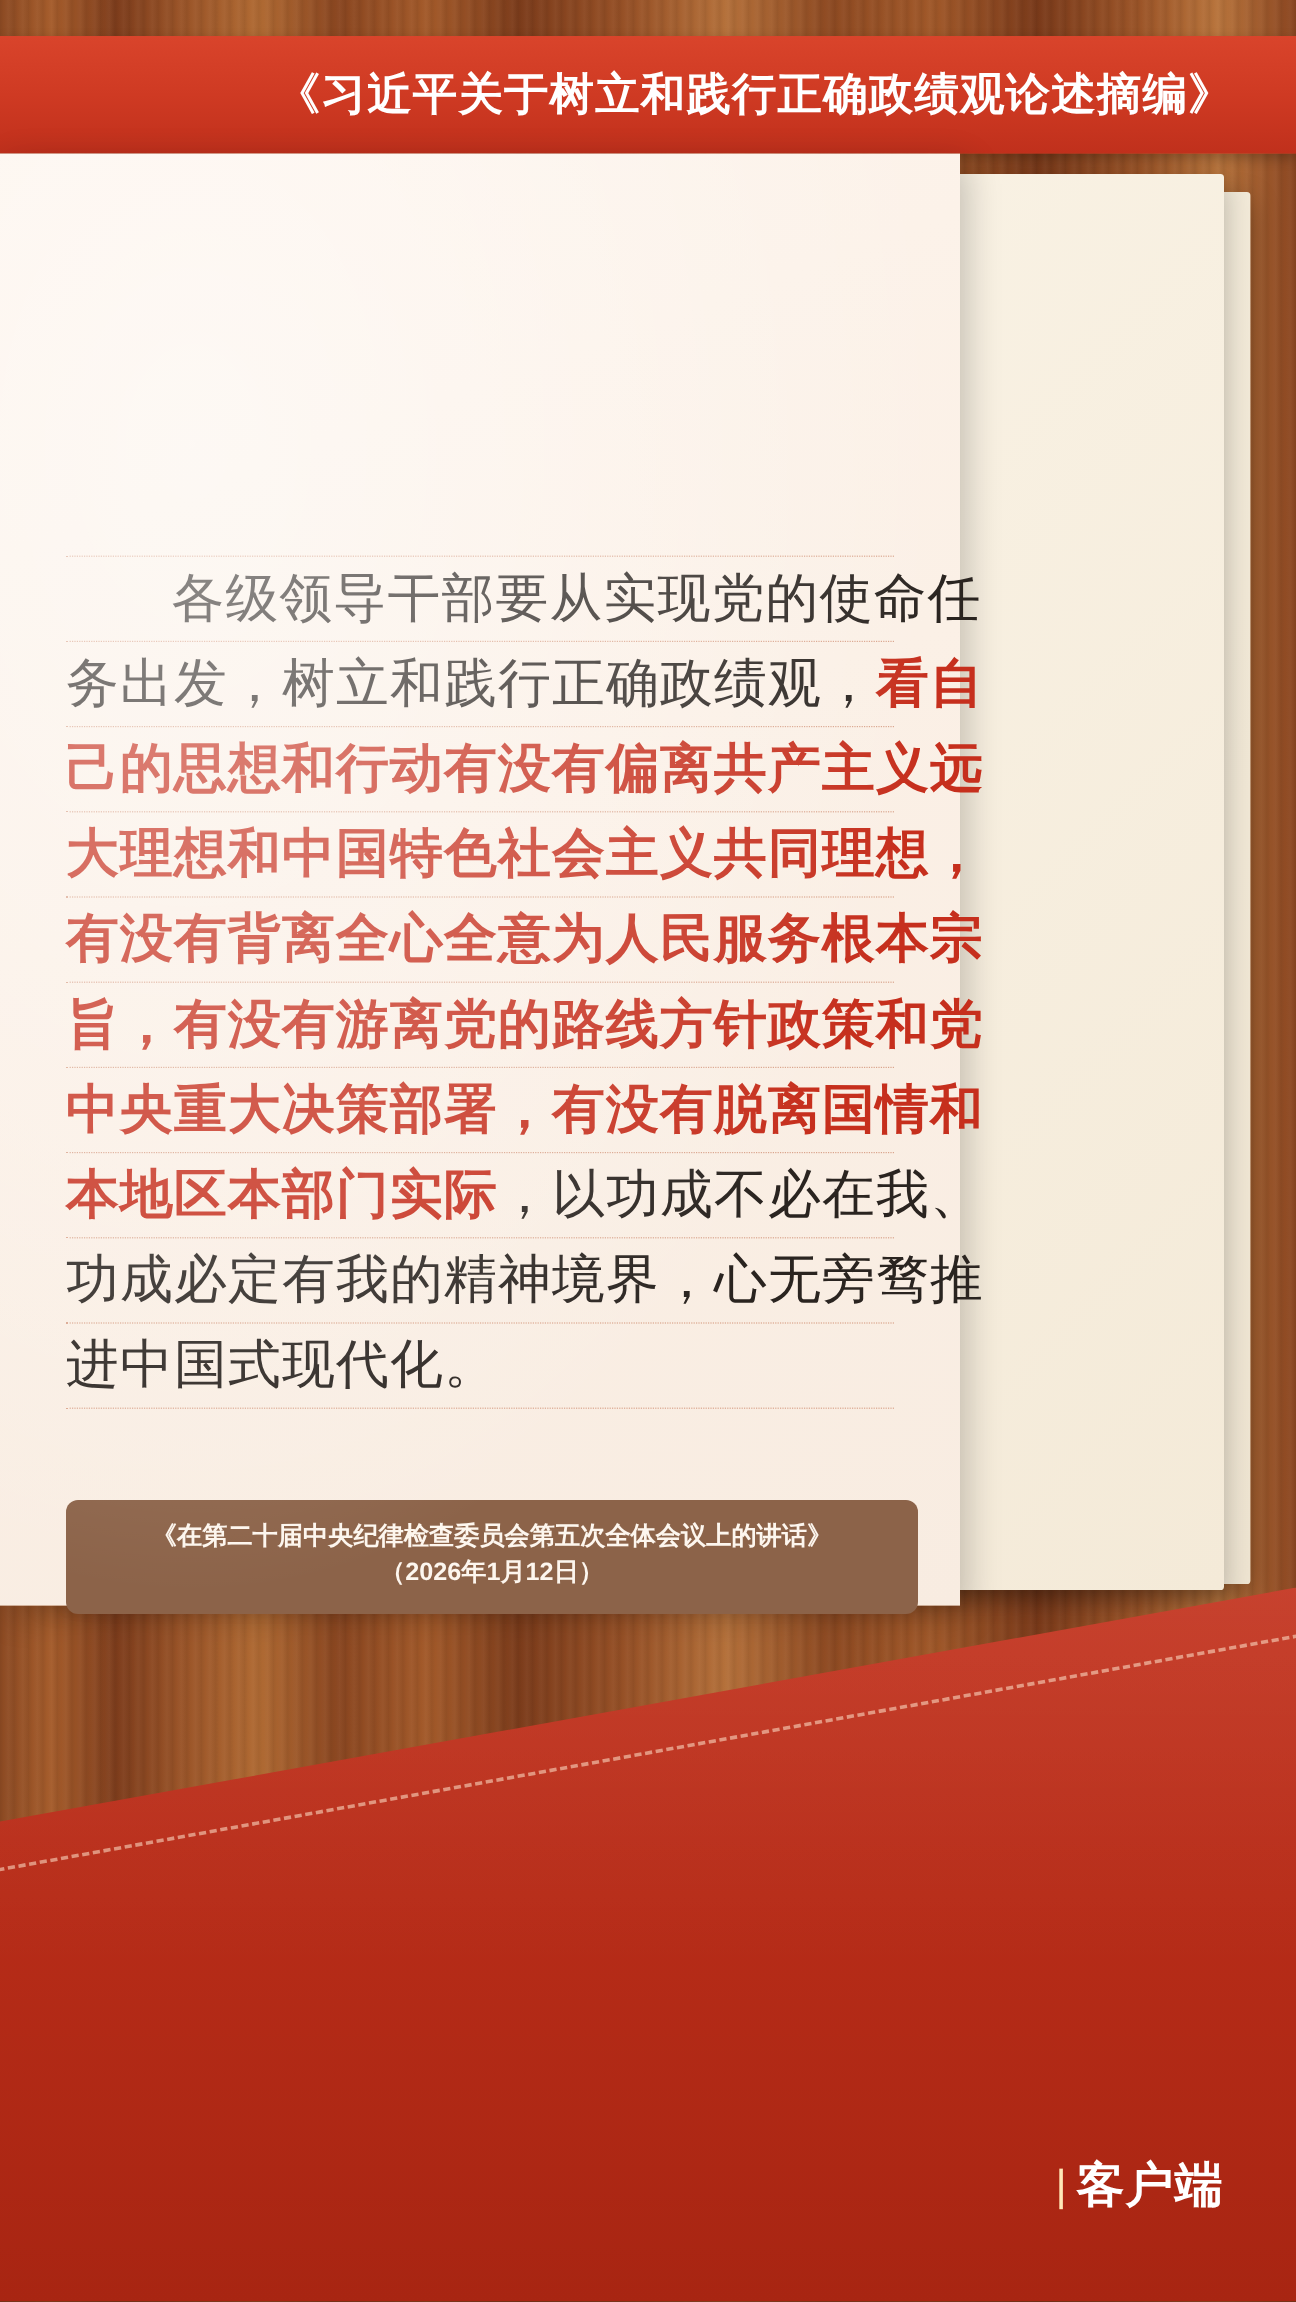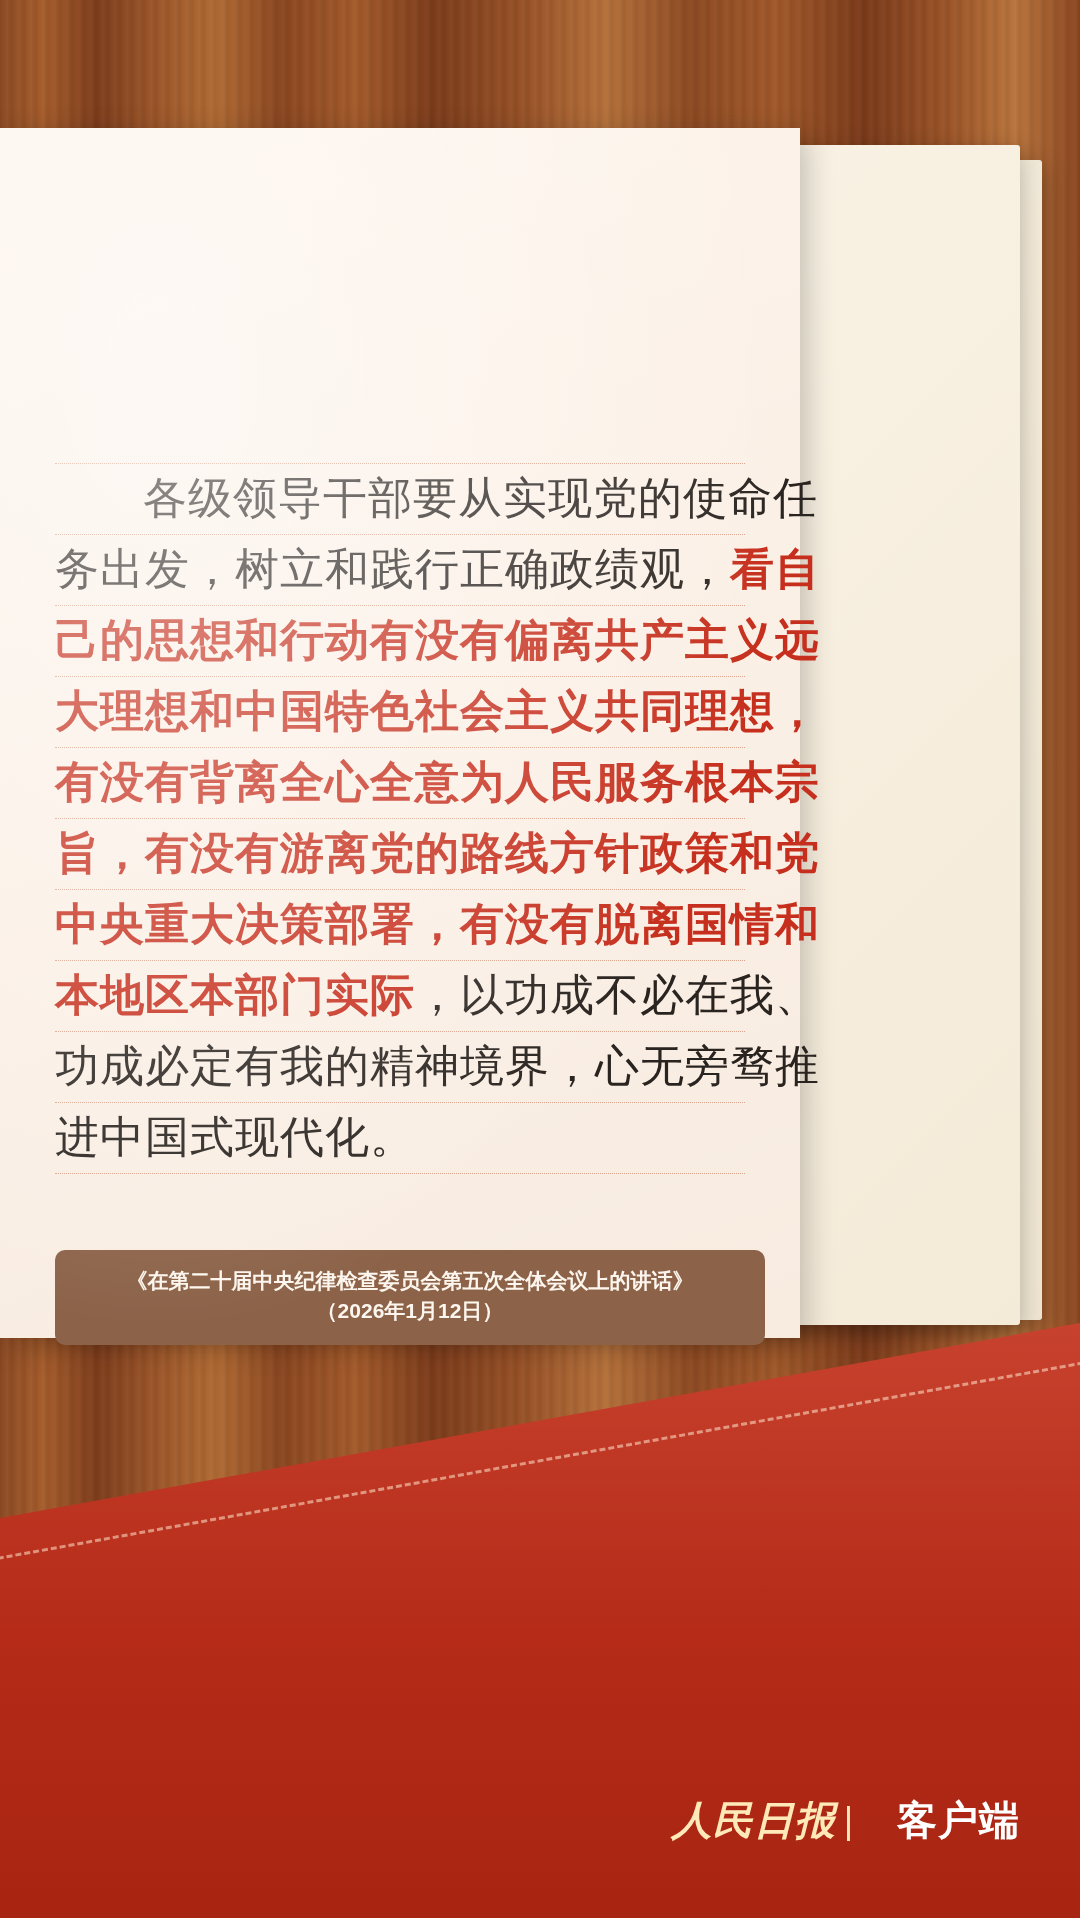--- a/index.html
+++ b/index.html
@@ -234,29 +234,31 @@
     color: #ffe9b8;
     font-size: 36px;
     margin: 0 2px;
   }
   .logo-khd {
     font-family: "Liberation Sans", sans-serif;
     font-size: 40px;
     font-weight: bold;
     color: #ffffff;
     letter-spacing: 1px;
-    margin-left: 36px;
   }
 </style>
 </head>
 <body>
 
 <div class="poster">
   <div class="wood-grain"></div>
 
+  <div class="header-band">
+    <div class="title">《习近平关于树立和践行正确政绩观论述摘编》</div>
+  </div>
 
   <div class="paper-back2"></div>
   <div class="paper-back1"></div>
   <div class="paper-main">
 
     <div class="quote-block" id="quote-block">
         <div class="q-line"><span class="indent"></span><span>各级领导干部要从实现党的使命任</span></div>
         <div class="q-line"><span>务出发，树立和践行正确政绩观，</span><span class="hl">看自</span></div>
         <div class="q-line"><span class="hl">己的思想和行动有没有偏离共产主义远</span></div>
         <div class="q-line"><span class="hl">大理想和中国特色社会主义共同理想，</span></div>
@@ -273,17 +275,16 @@
       <div class="src-date">（2026年1月12日）</div>
     </div>
   </div>
 
   <div class="bottom-wedge"></div>
   <div class="bottom-wedge-light"></div>
   <div class="dash-line"></div>
 
 
   <div class="logo-row">
-    <span class="logo-rmrb">人民日报</span>
     <span class="logo-divider">|</span>
     <span class="logo-khd">客户端</span>
   </div>
 </div>
 
 </body></html>

